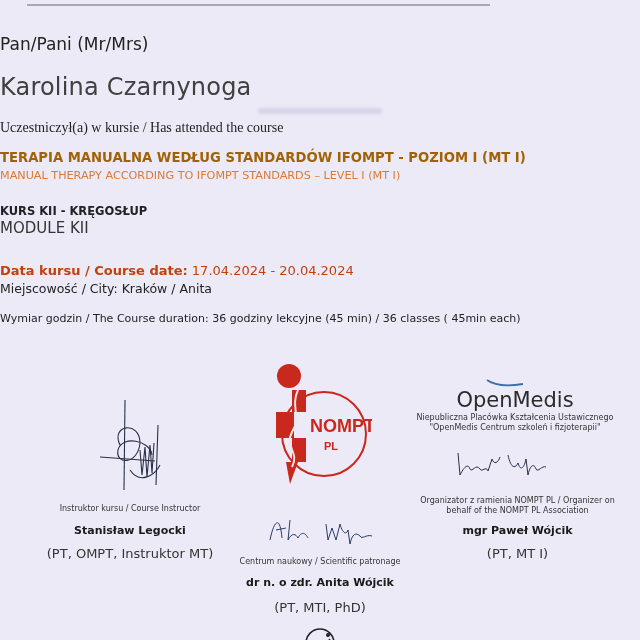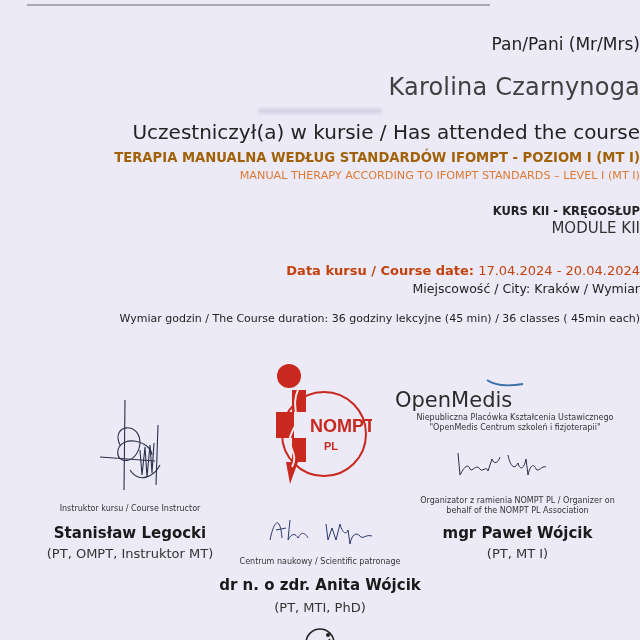--- a/index.html
+++ b/index.html
@@ -4,49 +4,49 @@
 <style>
   html, body { margin: 0; padding: 0; }
   body {
     width: 640px; height: 640px; overflow: hidden;
     background: #eceaf6;
     font-family: "DejaVu Sans", sans-serif;
     color: #1e1e1e;
     position: relative;
   }
   .abs { position: absolute; }
-  .center { left: 0; width: 640px; text-align: right; }
+  .center { left: 0; width: 640px; text-align: left; }
   .topline { left: 27px; top: 4px; width: 463px; height: 2px; background: #8a8a96; opacity: .7; }
   .greeting { top: 34px; font-size: 17px; color: #222; }
   .name { top: 73px; font-size: 24px; color: #404040; letter-spacing: .2px; }
   .blurline { left: 258px; top: 108px; width: 124px; height: 6px; background: #d6d3e6; border-radius: 3px; filter: blur(1.5px); }
-  .attended { top: 120px; font-size: 20px; color: #222; }
+  .attended { top: 120px; font-size: 14px; color: #222; font-family: Liberation Serif, serif; }
   .course-pl { top: 150px; font-size: 13.2px; font-weight: bold; color: #a16207; }
   .course-en { top: 169px; font-size: 11.2px; color: #dc7a35; }
   .module-pl { top: 204px; font-size: 11.5px; font-weight: bold; color: #222; }
   .module-en { top: 219px; font-size: 15px; color: #333; }
   .date { top: 263px; font-size: 13px; color: #c2410c; }
   .date b { font-weight: bold; }
   .city { top: 281px; font-size: 12.5px; color: #222; }
   .duration { top: 312px; font-size: 11px; color: #222; }
 
   .col { text-align: center; }
   .small { font-size: 8px; color: #333; }
-  .bold-name { font-size: 15px; font-weight: bold; color: #1a1a1a; }
+  .bold-name { font-size: 11px; font-weight: bold; color: #1a1a1a; }
   .cred { font-size: 13px; color: #333; }
 
   .sig-left { left: 80px; top: 395px; width: 110px; height: 100px; }
   .instr-label { left: 30px; top: 504px; width: 200px; }
   .instr-name { left: 30px; top: 524px; width: 200px; }
   .instr-cred { left: 30px; top: 546px; width: 200px; }
 
   .logo-nompt { left: 262px; top: 362px; width: 110px; height: 130px; }
 
   .openmedis-swoosh { left: 485px; top: 378px; width: 40px; height: 10px; }
-  .openmedis-title { left: 395px; top: 388px; width: 240px; font-size: 21px; color: #2b2b2b; text-align: left; }
+  .openmedis-title { left: 395px; top: 388px; width: 240px; font-size: 21px; color: #2b2b2b; text-align: center; }
   .openmedis-sub1 { left: 395px; top: 413px; width: 240px; }
   .openmedis-sub2 { left: 395px; top: 423px; width: 240px; }
   .sig-right { left: 450px; top: 445px; width: 100px; height: 40px; }
   .org-label1 { left: 390px; top: 496px; width: 255px; }
   .org-label2 { left: 390px; top: 506px; width: 255px; }
   .org-name { left: 390px; top: 524px; width: 255px; }
   .org-cred { left: 390px; top: 546px; width: 255px; }
 
   .sig-center { left: 262px; top: 510px; width: 120px; height: 40px; }
   .patron-label { left: 200px; top: 557px; width: 240px; }
@@ -64,21 +64,21 @@
 <div class="abs blurline"></div>
 <div class="abs center attended">Uczestniczył(a) w kursie / Has attended the course</div>
 
 <div class="abs center course-pl">TERAPIA MANUALNA WEDŁUG STANDARDÓW IFOMPT - POZIOM I (MT I)</div>
 <div class="abs center course-en">MANUAL THERAPY ACCORDING TO IFOMPT STANDARDS – LEVEL I (MT I)</div>
 
 <div class="abs center module-pl">KURS KII - KRĘGOSŁUP</div>
 <div class="abs center module-en">MODULE KII</div>
 
 <div class="abs center date"><b>Data kursu / Course date:</b><span> 17.04.2024 - 20.04.2024</span></div>
-<div class="abs center city">Miejscowość / City: Kraków / Wymiar</div>
+<div class="abs center city">Miejscowość / City: Kraków / Anita</div>
 <div class="abs center duration">Wymiar godzin / The Course duration: 36 godziny lekcyjne (45 min) / 36 classes ( 45min each)</div>
 
 <svg class="abs sig-left" viewBox="0 0 110 100">
   <g fill="none" stroke="#2a2f4a" stroke-width="1.1">
     <path d="M45 5 L44 95"></path>
     <path d="M20 62 L75 66"></path>
     <path d="M40 50 C30 30, 60 25, 60 48 C58 70, 35 70, 38 55 C42 40, 70 45, 72 60"></path>
     <path d="M60 55 L62 80 L65 52 L67 82 L70 50 L72 78 L74 48"></path>
     <path d="M78 30 L76 90"></path>
     <path d="M50 75 C60 90, 75 80, 80 70"></path>

